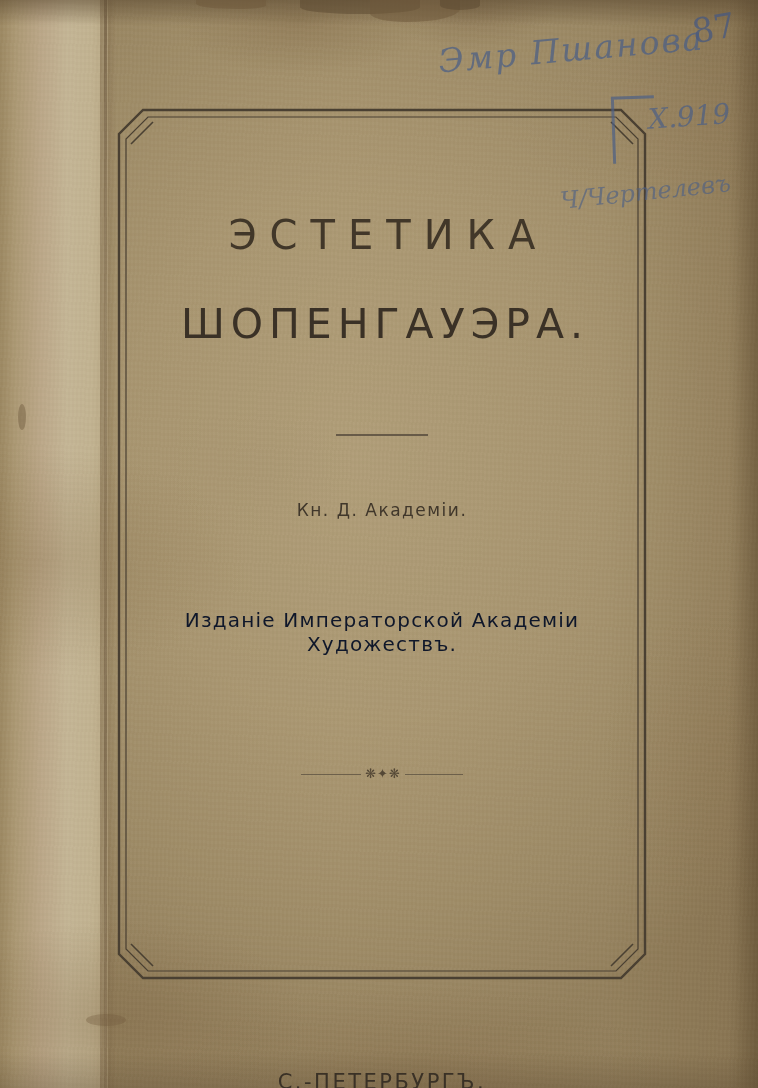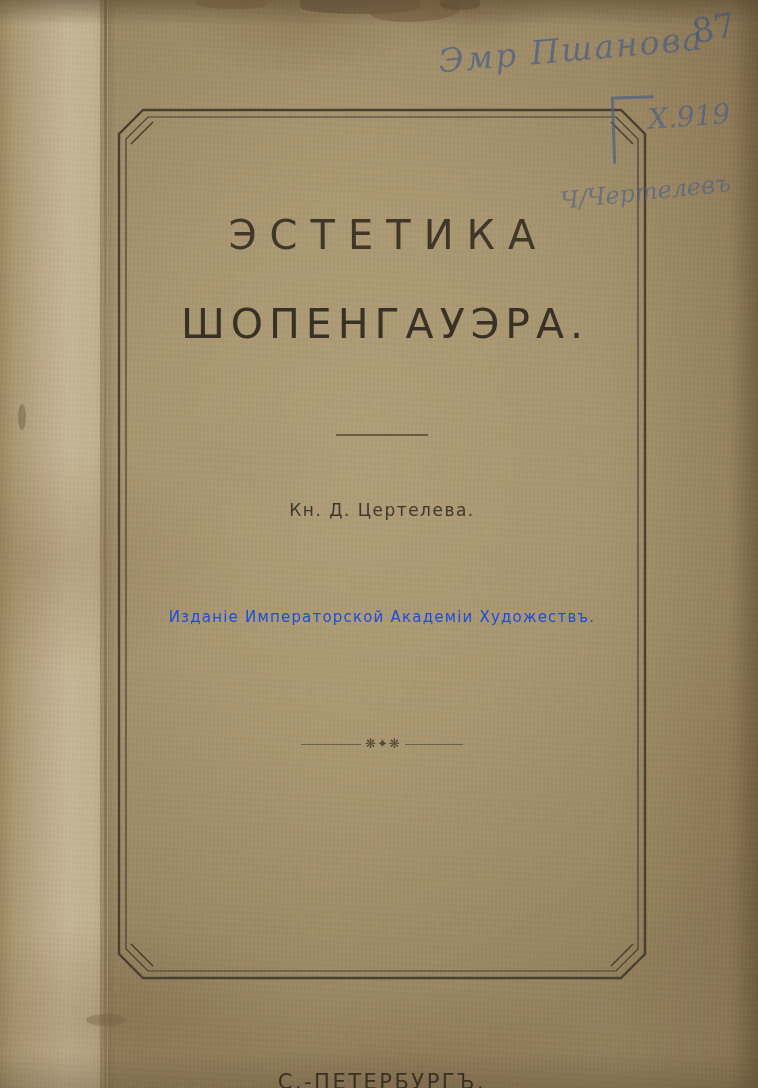--- a/index.html
+++ b/index.html
@@ -160,23 +160,23 @@
     margin-top: 64px;
     font-family: "DejaVu Sans", sans-serif;
     font-size: 17px;
     letter-spacing: 1.5px;
     color: #40372b;
   }
 
   .publisher {
     margin-top: 88px;
     font-family: "DejaVu Sans", sans-serif;
-    font-size: 15px;
+    font-size: 20px;
     letter-spacing: 1.2px;
-    color: #1d4ed8;
+    color: #0f172a;
   }
 
   .ornament {
     margin-top: 112px;
     display: flex;
     align-items: center;
     justify-content: center;
     gap: 0;
   }
   .orn-line {
@@ -317,21 +317,21 @@
       </g>
     </svg>
   </div>
 
   <div class="content">
     <div class="title-line1">ЭСТЕТИКА</div>
     <div class="title-line2">ШОПЕНГАУЭРА.</div>
 
     <div class="rule"></div>
 
-    <div class="author">Кн. Д. Цертелева.</div>
+    <div class="author">Кн. Д. Академіи.</div>
 
     <div class="publisher">Изданіе Императорской Академіи Художествъ.</div>
 
     <div class="ornament">
       <span class="orn-line"></span>
       <span class="orn-mid">❋✦❋</span>
       <span class="orn-line short"></span>
     </div>
 
     <div class="imprint">

